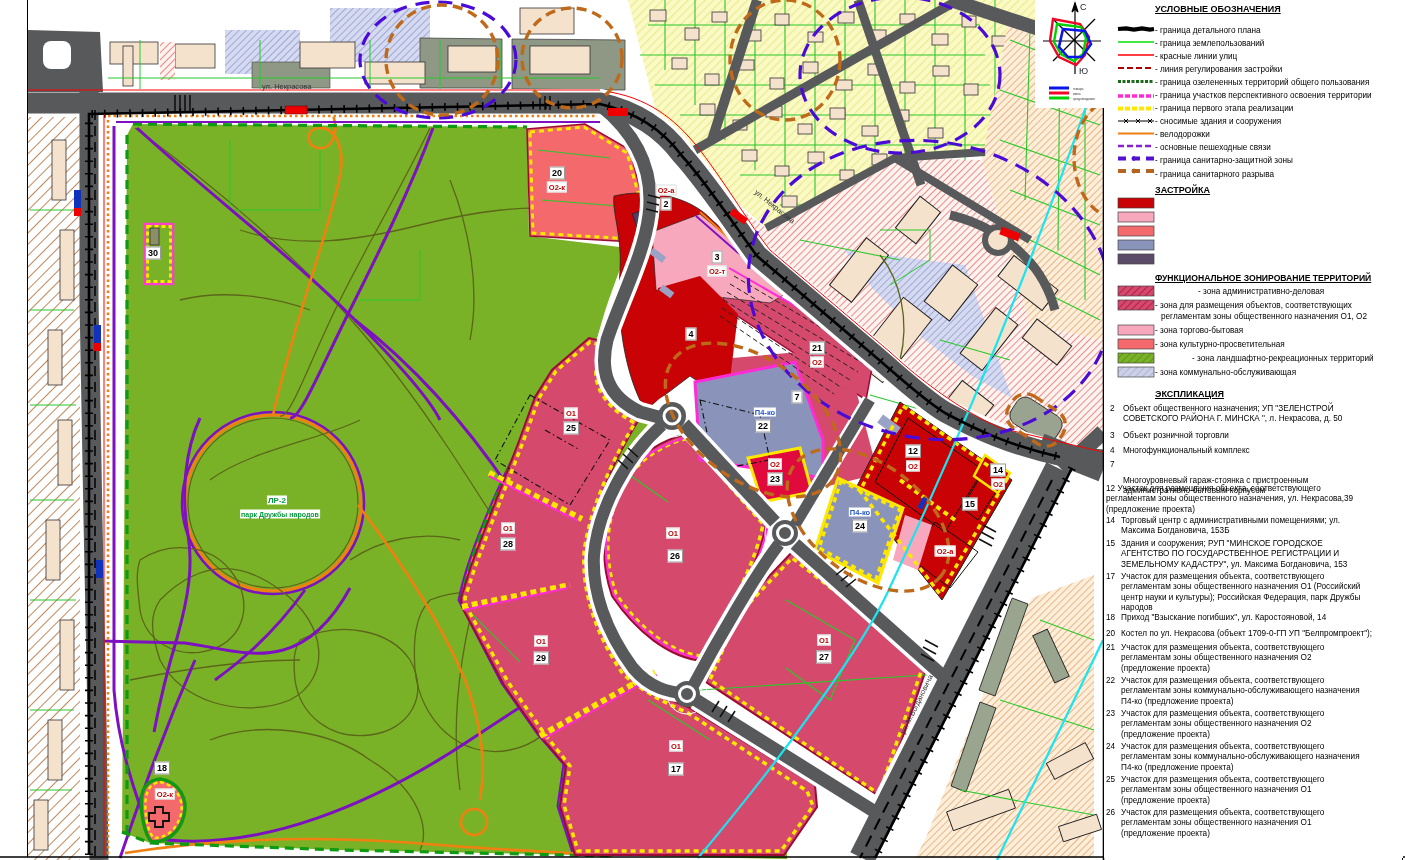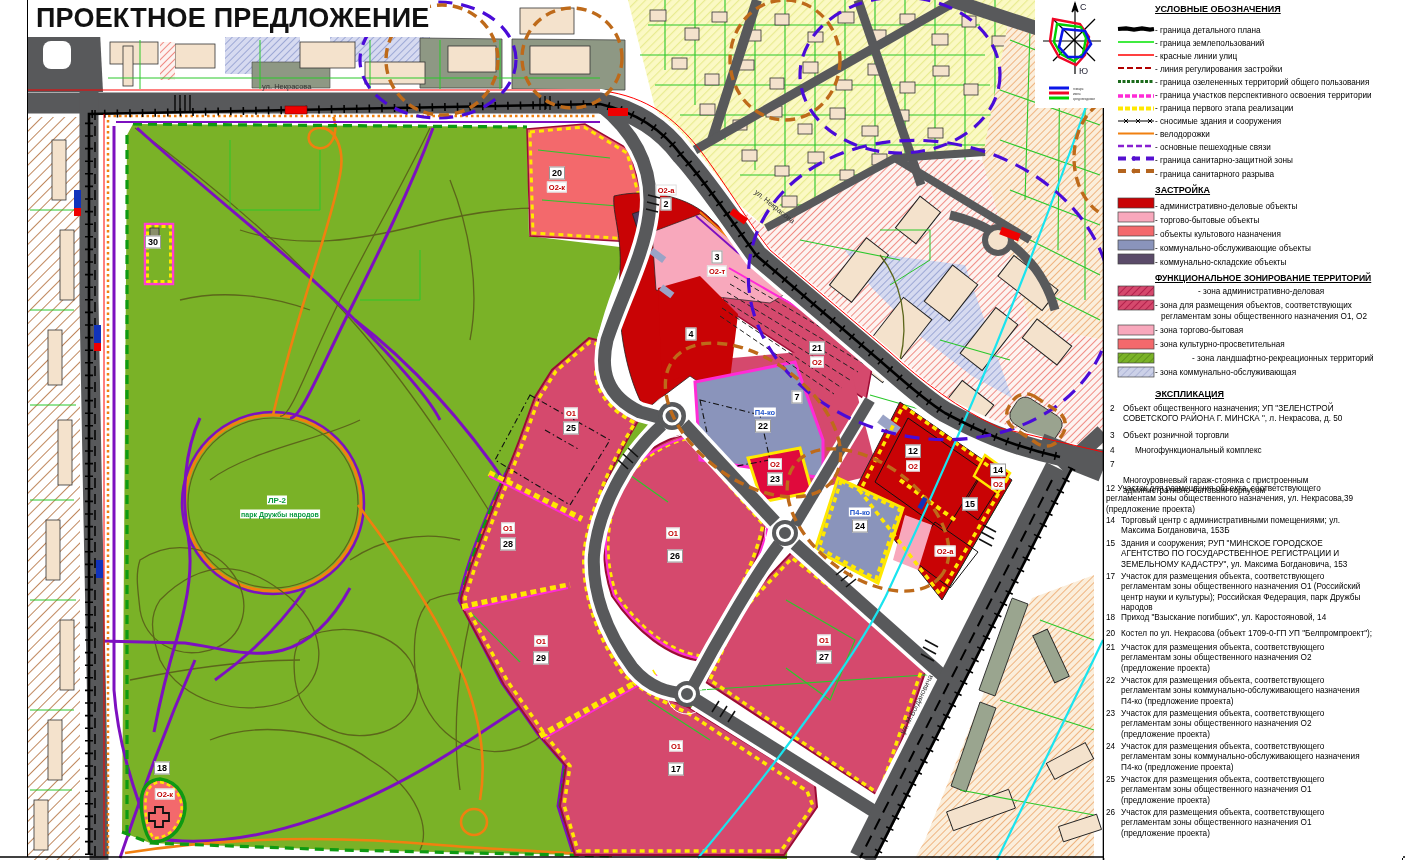--- a/index.html
+++ b/index.html
@@ -505,21 +505,20 @@
 
   <g id="frame">
     <line x1="27.5" y1="0" x2="27.5" y2="857" stroke="#000" stroke-width="1"></line>
     <line x1="0" y1="857" x2="1405" y2="857" stroke="#000" stroke-width="1.6"></line>
     <line x1="1103.5" y1="0" x2="1103.5" y2="860" stroke="#000" stroke-width="1.6"></line>
     <line x1="1402.5" y1="0" x2="1402.5" y2="860" stroke="#000" stroke-width="1"></line>
     <line x1="1103" y1="1" x2="1403" y2="1" stroke="#000" stroke-width="1"></line>
   </g>
 </svg>
 
-<div id="title">ПРОЕКТНОЕ ПРЕДЛОЖЕНИЕ</div>
 
 <div id="legend">
 
   <svg width="301" height="400" viewBox="0 0 301 400" style="position:absolute;left:4px;top:0;">
     <g fill="none">
       <path d="M10,29 L18,28.4 L26,29.6 L34,28.4 L42,29.6 L46,29" stroke="#000" stroke-width="4.2"></path>
       <path d="M10,42 H46" stroke="#00e400" stroke-width="1.6"></path>
       <path d="M10,55 H46" stroke="#f00" stroke-width="1.3"></path>
       <path d="M10,68 H46" stroke="#b00000" stroke-width="1.8" stroke-dasharray="6 3"></path>
       <path d="M10,81.5 H46" stroke="#1b6b1b" stroke-width="3.2" stroke-dasharray="3 1.5"></path>
@@ -575,47 +574,40 @@
     - граница первого этапа реализации<br>
     - сносимые здания и сооружения<br>
     - велодорожки<br>
     - основные пешеходные связи<br>
     - граница санитарно-защитной зоны<br>
     - граница санитарного разрыва
   </div>
 
   <div style="position:absolute;left:51px;top:185px;font-weight:bold;text-decoration:underline;font-size:9px;">ЗАСТРОЙКА</div>
 
-  <div class="nw" style="position:absolute;left:51px;top:200px;line-height:14px;">
-    - административно-деловые объекты<br>
-    - торгово-бытовые объекты<br>
-    - объекты культового назначения<br>
-    - коммунально-обслуживающие объекты<br>
-    - коммунально-складские объекты
-  </div>
 
   <div style="position:absolute;left:51px;top:273px;font-weight:bold;text-decoration:underline;font-size:8.6px;">ФУНКЦИОНАЛЬНОЕ ЗОНИРОВАНИЕ ТЕРРИТОРИЙ</div>
 
   <div class="nw" style="position:absolute;left:51px;top:287px;padding-left:43px;">- зона административно-деловая</div>
   <div class="nw" style="position:absolute;left:51px;top:301px;">- зона для размещения объектов, соответствующих</div>
   <div class="nw" style="position:absolute;left:57px;top:311.5px;">регламентам зоны общественного назначения О1, О2</div>
   <div class="nw" style="position:absolute;left:51px;top:326px;">- зона торгово-бытовая</div>
   <div class="nw" style="position:absolute;left:51px;top:340px;">- зона культурно-просветительная</div>
   <div class="nw" style="position:absolute;left:51px;top:354px;padding-left:37px;">- зона ландшафтно-рекреационных территорий</div>
   <div class="nw" style="position:absolute;left:51px;top:368px;">- зона коммунально-обслуживающая</div>
 
   <div style="position:absolute;left:51px;top:389px;font-weight:bold;text-decoration:underline;font-size:9px;">ЭКСПЛИКАЦИЯ</div>
 
   <div id="expl" style="position:absolute;left:0;top:0;width:299px;line-height:10.3px;">
     <div style="position:absolute;left:6px;top:404px;">2</div>
         <div style="position:absolute;left:19px;top:404px;width:240px;">Объект общественного назначения; УП "ЗЕЛЕНСТРОЙ СОВЕТСКОГО РАЙОНА Г. МИНСКА ", л. Некрасова, д. 50</div>
     <div style="position:absolute;left:6px;top:431px;">3</div>
         <div style="position:absolute;left:19px;top:431px;width:240px;">Объект розничной торговли</div>
     <div style="position:absolute;left:6px;top:446px;">4</div>
-        <div style="position:absolute;left:19px;top:446px;width:240px;margin-left:12px;">Многофункциональный комплекс</div>
+        <div style="position:absolute;left:19px;top:446px;width:240px;">Многофункциональный комплекс</div>
     <div style="position:absolute;left:6px;top:460px;">7</div>
         <div style="position:absolute;left:19px;top:476px;width:240px;">Многоуровневый гараж-стоянка с пристроенным административно-бытовым корпусом</div>
     <div style="position:absolute;left:2px;top:484px;width:262px;">12 Участок для размещения объекта, соответствующего регламентам зоны общественного назначения, ул. Некрасова,39 (предложение проекта)</div>
     <div style="position:absolute;left:2px;top:516px;">14</div>
         <div style="position:absolute;left:17px;top:516px;width:240px;">Торговый центр с административными помещениями; ул. Максима Богдановича, 153Б</div>
     <div style="position:absolute;left:2px;top:539px;">15</div>
         <div style="position:absolute;left:17px;top:539px;width:240px;">Здания и сооружения; РУП "МИНСКОЕ ГОРОДСКОЕ АГЕНТСТВО ПО ГОСУДАРСТВЕННОЕ РЕГИСТРАЦИИ И ЗЕМЕЛЬНОМУ КАДАСТРУ", ул. Максима Богдановича, 153</div>
     <div style="position:absolute;left:2px;top:572px;">17</div>
         <div style="position:absolute;left:17px;top:572px;width:240px;">Участок для размещения объекта, соответствующего регламентам зоны общественного назначения О1 (Российский центр науки и культуры); Российская Федерация, парк Дружбы народов</div>
     <div style="position:absolute;left:2px;top:613px;">18</div>
@@ -661,21 +653,21 @@
     <text x="38" y="95">июль</text>
     <text x="38" y="100">среднегодовая</text>
   </g>
 </svg>
 
 <div id="maplabels">
 
   <span class="lbl" style="left:557px;top:173px;">20</span>
   <span class="rl" style="left:557px;top:187px;">О2-к</span>
 
-  <span class="lbl" style="left:153px;top:242px;">30</span>
+  <span class="lbl" style="left:153px;top:253px;">30</span>
 
   <span class="rl" style="left:666px;top:190px;">О2-а</span>
   <span class="lbl" style="left:666px;top:204px;">2</span>
 
   <span class="lbl" style="left:717px;top:257px;">3</span>
   <span class="rl" style="left:717px;top:271px;">О2-т</span>
 
   <span class="lbl" style="left:691px;top:334px;">4</span>
 
   <span class="lbl" style="left:817px;top:348px;">21</span>

